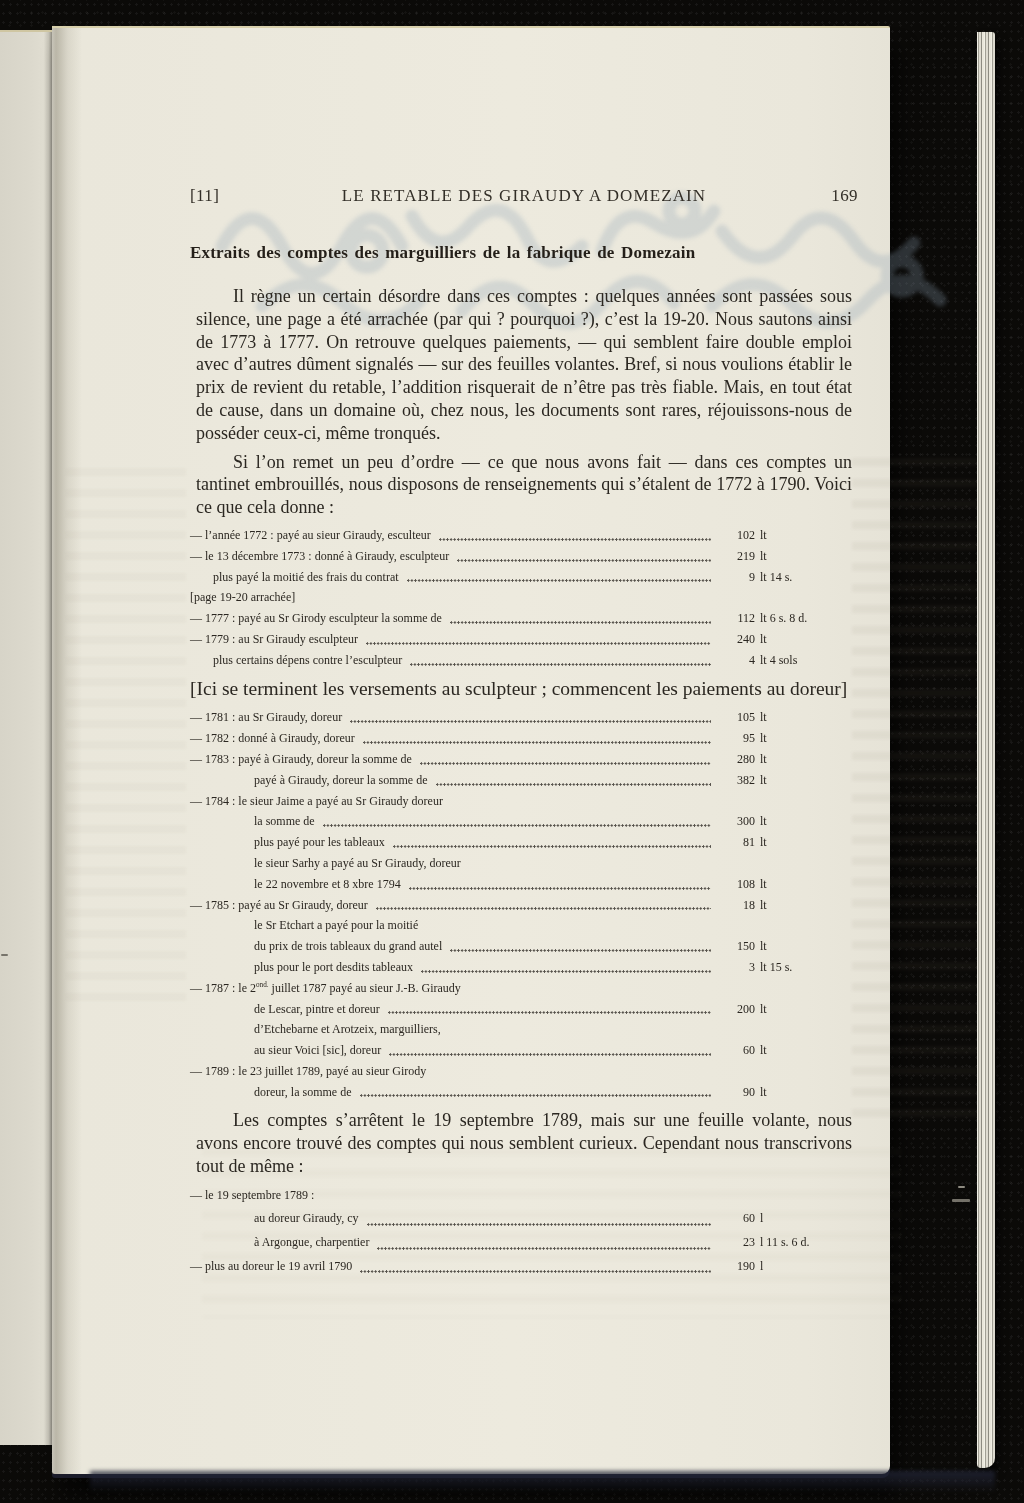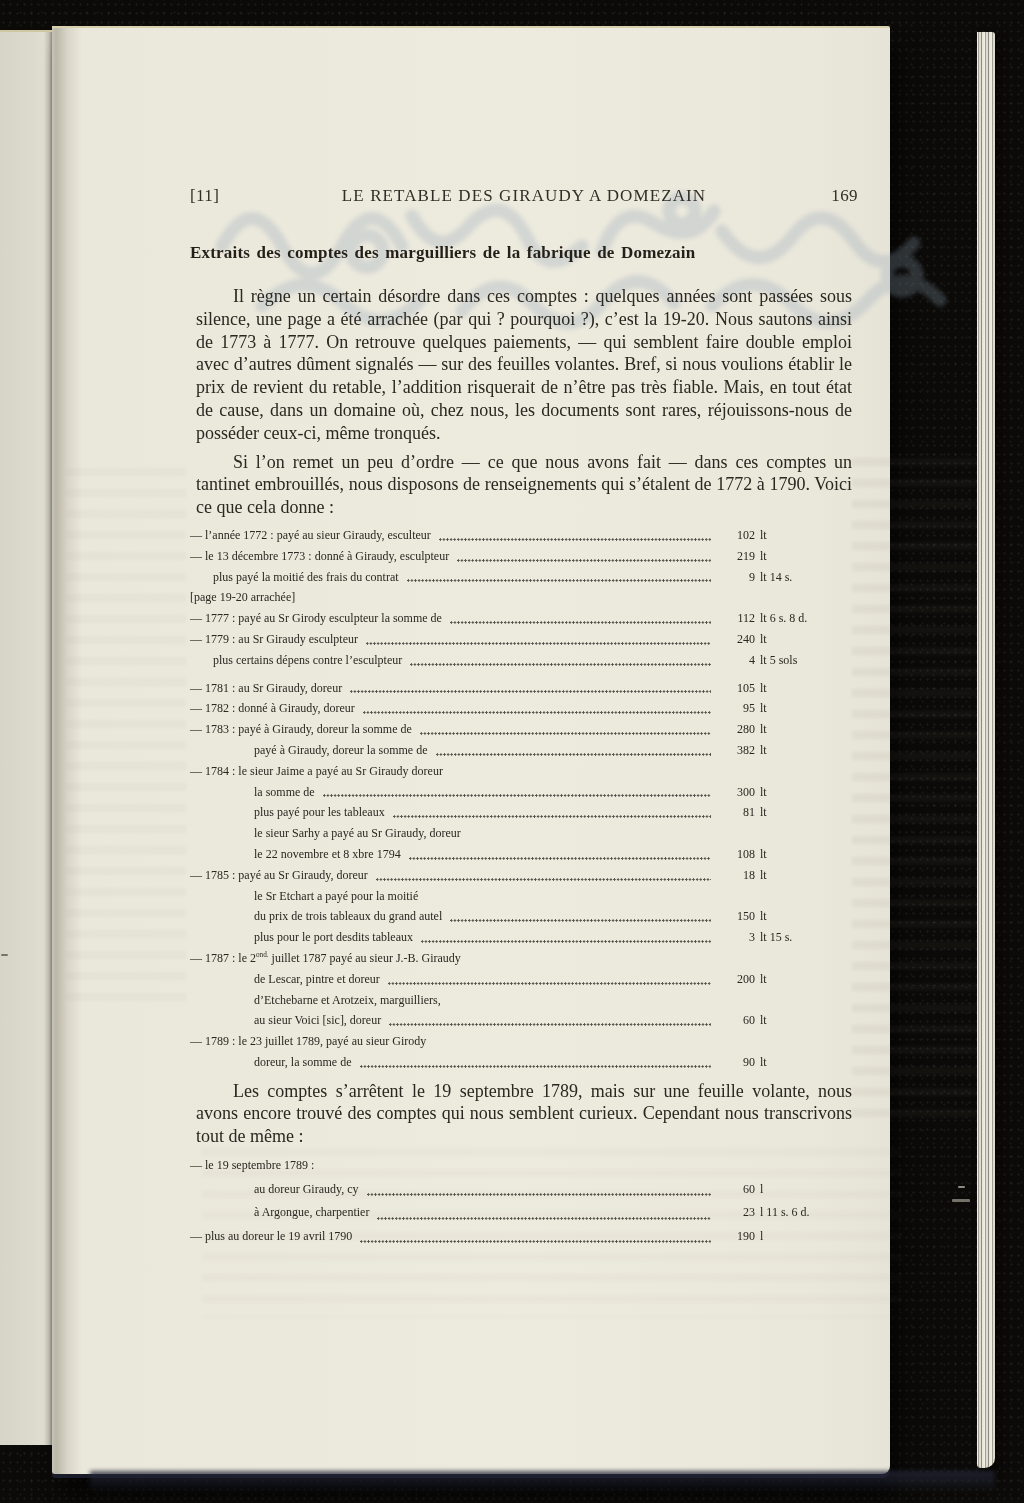--- a/index.html
+++ b/index.html
@@ -208,24 +208,25 @@
             <span class="amt">
               <span class="num">240</span>
               <span class="unit">lt</span>
             </span>
           </div>
           <div class="lrow ind1">
             <span class="lab">plus certains dépens contre l’esculpteur</span>
             <span class="dots"></span>
             <span class="amt">
               <span class="num">4</span>
-              <span class="unit">lt 5 sols</span>
+              <span class="unit">lt 4 sols</span>
             </span>
           </div>
         </div>
+        <p class="note">[Ici se terminent les versements au sculpteur ; commencent les paiements au doreur]</p>
         <div class="ledger ledger-4">
           <div class="lrow ind0">
             <span class="lab">— 1781 : au Sr Giraudy, doreur</span>
             <span class="dots"></span>
             <span class="amt">
               <span class="num">105</span>
               <span class="unit">lt</span>
             </span>
           </div>
           <div class="lrow ind0">

